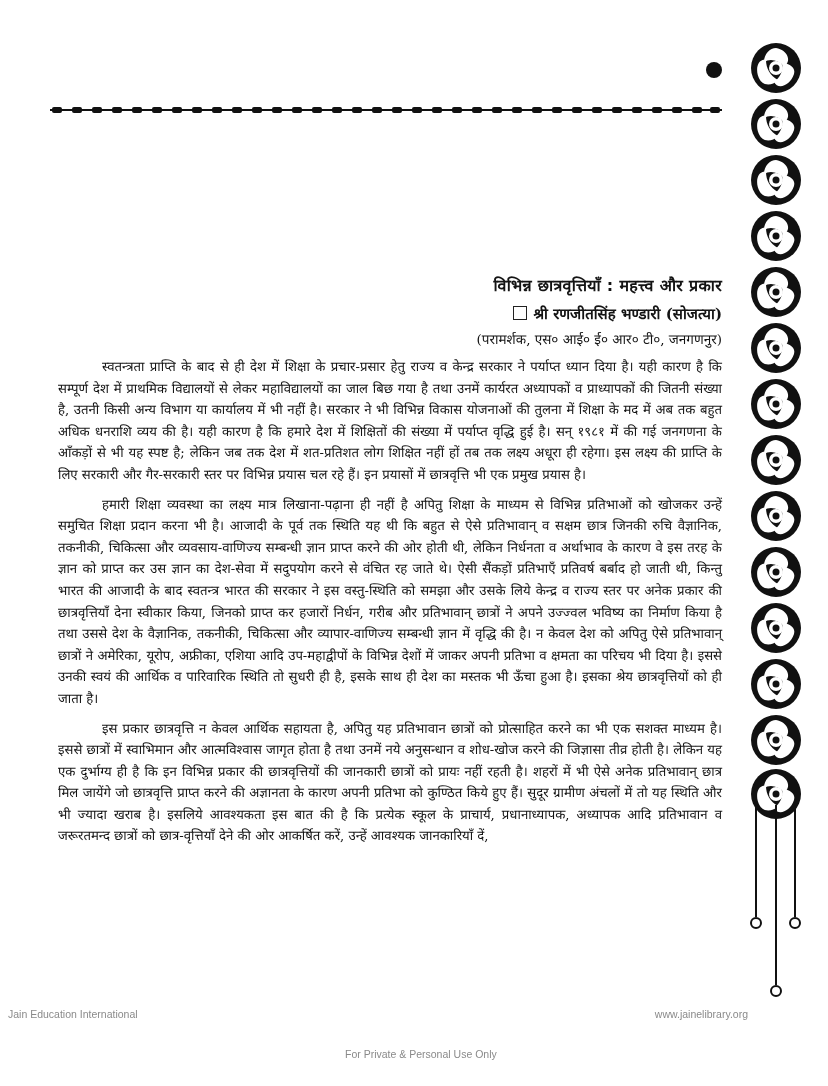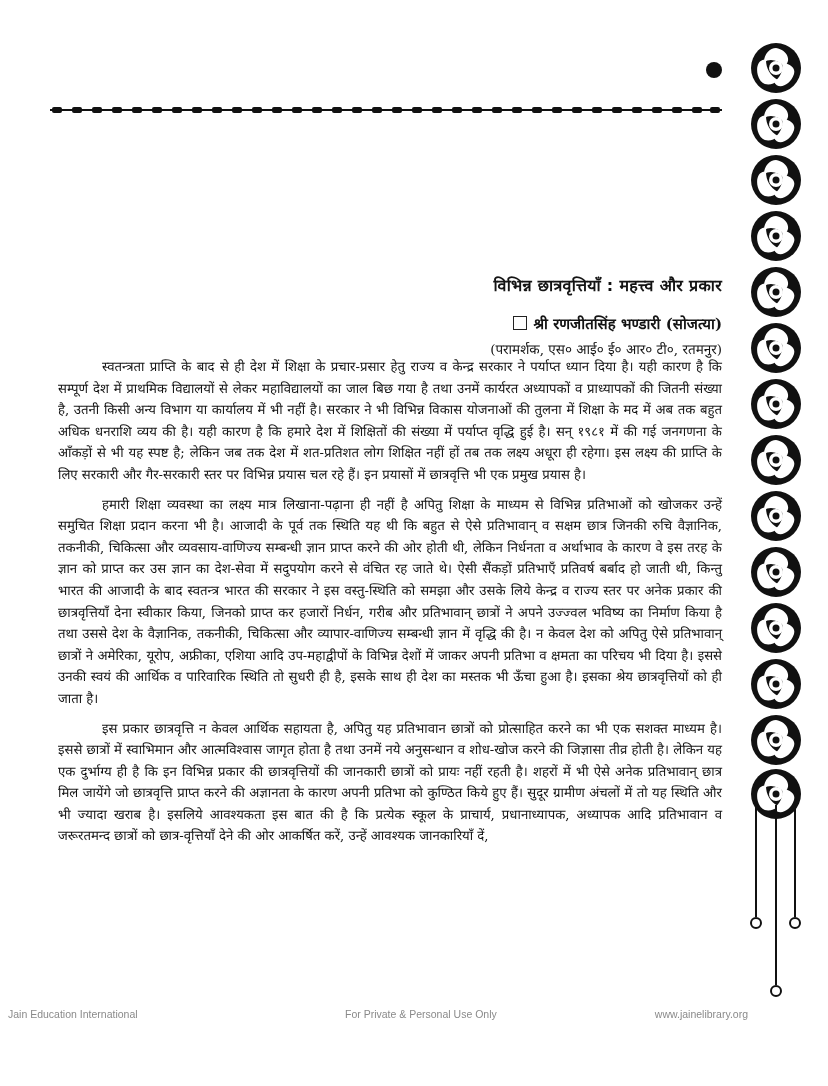--- a/index.html
+++ b/index.html
@@ -21,39 +21,39 @@
     position: absolute; left: 748px; top: 805px; width: 56px; height: 210px;
   }
   .title-block {
     position: absolute; left: 290px; top: 272px; width: 432px; text-align: right;
   }
   .title {
     font-family: "DejaVu Sans", sans-serif; font-size: 16px; font-weight: bold;
     letter-spacing: 0.3px; margin: 0; line-height: 28px;
   }
   .author {
-    font-size: 15px; font-weight: bold; margin-top: 12px; line-height: 24px;
+    font-size: 15px; font-weight: bold; margin-top: 2px; line-height: 24px;
   }
   .author .box {
     display: inline-block; width: 12px; height: 12px; border: 1.5px solid #222;
     vertical-align: -1px; margin-right: 6px;
   }
   .affil { font-size: 13.5px; margin-top: 2px; line-height: 22px; }
   .body-text {
     position: absolute; left: 58px; top: 356px; width: 664px;
     font-size: 13.2px; line-height: 21.6px; text-align: justify;
   }
   .body-text p { margin: 0 0 8px 0; text-indent: 44px; }
   .footer {
     position: absolute; top: 1008px; left: 0; width: 756px; height: 20px;
     font-family: "Liberation Sans", sans-serif; font-size: 10.5px; color: #8a8a8a;
   }
   .footer span { position: absolute; top: 0; }
   .f-left { left: 8px; }
-  .f-center { left: 345px; }
+  .f-center { left: 345px; margin-top: 40px; }
   .f-right { right: 8px; }
 </style>
 </head>
 <body>
 
 <div class="bullet-dot"></div>
 
 <svg class="divider" viewBox="0 0 672 10" preserveAspectRatio="none">
   <line x1="0" y1="5" x2="672" y2="5" stroke="#111" stroke-width="2"></line>
   <g fill="#111">
@@ -130,21 +130,21 @@
     <line x1="47" y1="0" x2="47" y2="112"></line>
     <circle cx="47" cy="118" r="5"></circle>
   </g>
 </svg>
 
 <div class="title-block">
   <h1 class="title">विभिन्न छात्रवृत्तियाँ : महत्त्व और प्रकार</h1>
   <div class="author">
     <span class="box"></span><span>श्री रणजीतसिंह भण्डारी (सोजत्या)</span>
   </div>
-  <div class="affil">(परामर्शक, एस० आई० ई० आर० टी०, रतमनुर)</div>
+  <div class="affil">(परामर्शक, एस० आई० ई० आर० टी०, जनगणनुर)</div>
 </div>
 
 <div class="body-text">
   <p>स्वतन्त्रता प्राप्ति के बाद से ही देश में शिक्षा के प्रचार-प्रसार हेतु राज्य व केन्द्र सरकार ने पर्याप्त ध्यान दिया है। यही कारण है कि सम्पूर्ण देश में प्राथमिक विद्यालयों से लेकर महाविद्यालयों का जाल बिछ गया है तथा उनमें कार्यरत अध्यापकों व प्राध्यापकों की जितनी संख्या है, उतनी किसी अन्य विभाग या कार्यालय में भी नहीं है। सरकार ने भी विभिन्न विकास योजनाओं की तुलना में शिक्षा के मद में अब तक बहुत अधिक धनराशि व्यय की है। यही कारण है कि हमारे देश में शिक्षितों की संख्या में पर्याप्त वृद्धि हुई है। सन् १९८१ में की गई जनगणना के आँकड़ों से भी यह स्पष्ट है; लेकिन जब तक देश में शत-प्रतिशत लोग शिक्षित नहीं हों तब तक लक्ष्य अधूरा ही रहेगा। इस लक्ष्य की प्राप्ति के लिए सरकारी और गैर-सरकारी स्तर पर विभिन्न प्रयास चल रहे हैं। इन प्रयासों में छात्रवृत्ति भी एक प्रमुख प्रयास है।</p>
   <p>हमारी शिक्षा व्यवस्था का लक्ष्य मात्र लिखाना-पढ़ाना ही नहीं है अपितु शिक्षा के माध्यम से विभिन्न प्रतिभाओं को खोजकर उन्हें समुचित शिक्षा प्रदान करना भी है। आजादी के पूर्व तक स्थिति यह थी कि बहुत से ऐसे प्रतिभावान् व सक्षम छात्र जिनकी रुचि वैज्ञानिक, तकनीकी, चिकित्सा और व्यवसाय-वाणिज्य सम्बन्धी ज्ञान प्राप्त करने की ओर होती थी, लेकिन निर्धनता व अर्थाभाव के कारण वे इस तरह के ज्ञान को प्राप्त कर उस ज्ञान का देश-सेवा में सदुपयोग करने से वंचित रह जाते थे। ऐसी सैंकड़ों प्रतिभाएँ प्रतिवर्ष बर्बाद हो जाती थी, किन्तु भारत की आजादी के बाद स्वतन्त्र भारत की सरकार ने इस वस्तु-स्थिति को समझा और उसके लिये केन्द्र व राज्य स्तर पर अनेक प्रकार की छात्रवृत्तियाँ देना स्वीकार किया, जिनको प्राप्त कर हजारों निर्धन, गरीब और प्रतिभावान् छात्रों ने अपने उज्ज्वल भविष्य का निर्माण किया है तथा उससे देश के वैज्ञानिक, तकनीकी, चिकित्सा और व्यापार-वाणिज्य सम्बन्धी ज्ञान में वृद्धि की है। न केवल देश को अपितु ऐसे प्रतिभावान् छात्रों ने अमेरिका, यूरोप, अफ्रीका, एशिया आदि उप-महाद्वीपों के विभिन्न देशों में जाकर अपनी प्रतिभा व क्षमता का परिचय भी दिया है। इससे उनकी स्वयं की आर्थिक व पारिवारिक स्थिति तो सुधरी ही है, इसके साथ ही देश का मस्तक भी ऊँचा हुआ है। इसका श्रेय छात्रवृत्तियों को ही जाता है।</p>
   <p>इस प्रकार छात्रवृत्ति न केवल आर्थिक सहायता है, अपितु यह प्रतिभावान छात्रों को प्रोत्साहित करने का भी एक सशक्त माध्यम है। इससे छात्रों में स्वाभिमान और आत्मविश्वास जागृत होता है तथा उनमें नये अनुसन्धान व शोध-खोज करने की जिज्ञासा तीव्र होती है। लेकिन यह एक दुर्भाग्य ही है कि इन विभिन्न प्रकार की छात्रवृत्तियों की जानकारी छात्रों को प्रायः नहीं रहती है। शहरों में भी ऐसे अनेक प्रतिभावान् छात्र मिल जायेंगे जो छात्रवृत्ति प्राप्त करने की अज्ञानता के कारण अपनी प्रतिभा को कुण्ठित किये हुए हैं। सुदूर ग्रामीण अंचलों में तो यह स्थिति और भी ज्यादा खराब है। इसलिये आवश्यकता इस बात की है कि प्रत्येक स्कूल के प्राचार्य, प्रधानाध्यापक, अध्यापक आदि प्रतिभावान व जरूरतमन्द छात्रों को छात्र-वृत्तियाँ देने की ओर आकर्षित करें, उन्हें आवश्यक जानकारियाँ दें,</p>
 </div>
 
 <div class="footer">
   <span class="f-left">Jain Education International</span>

